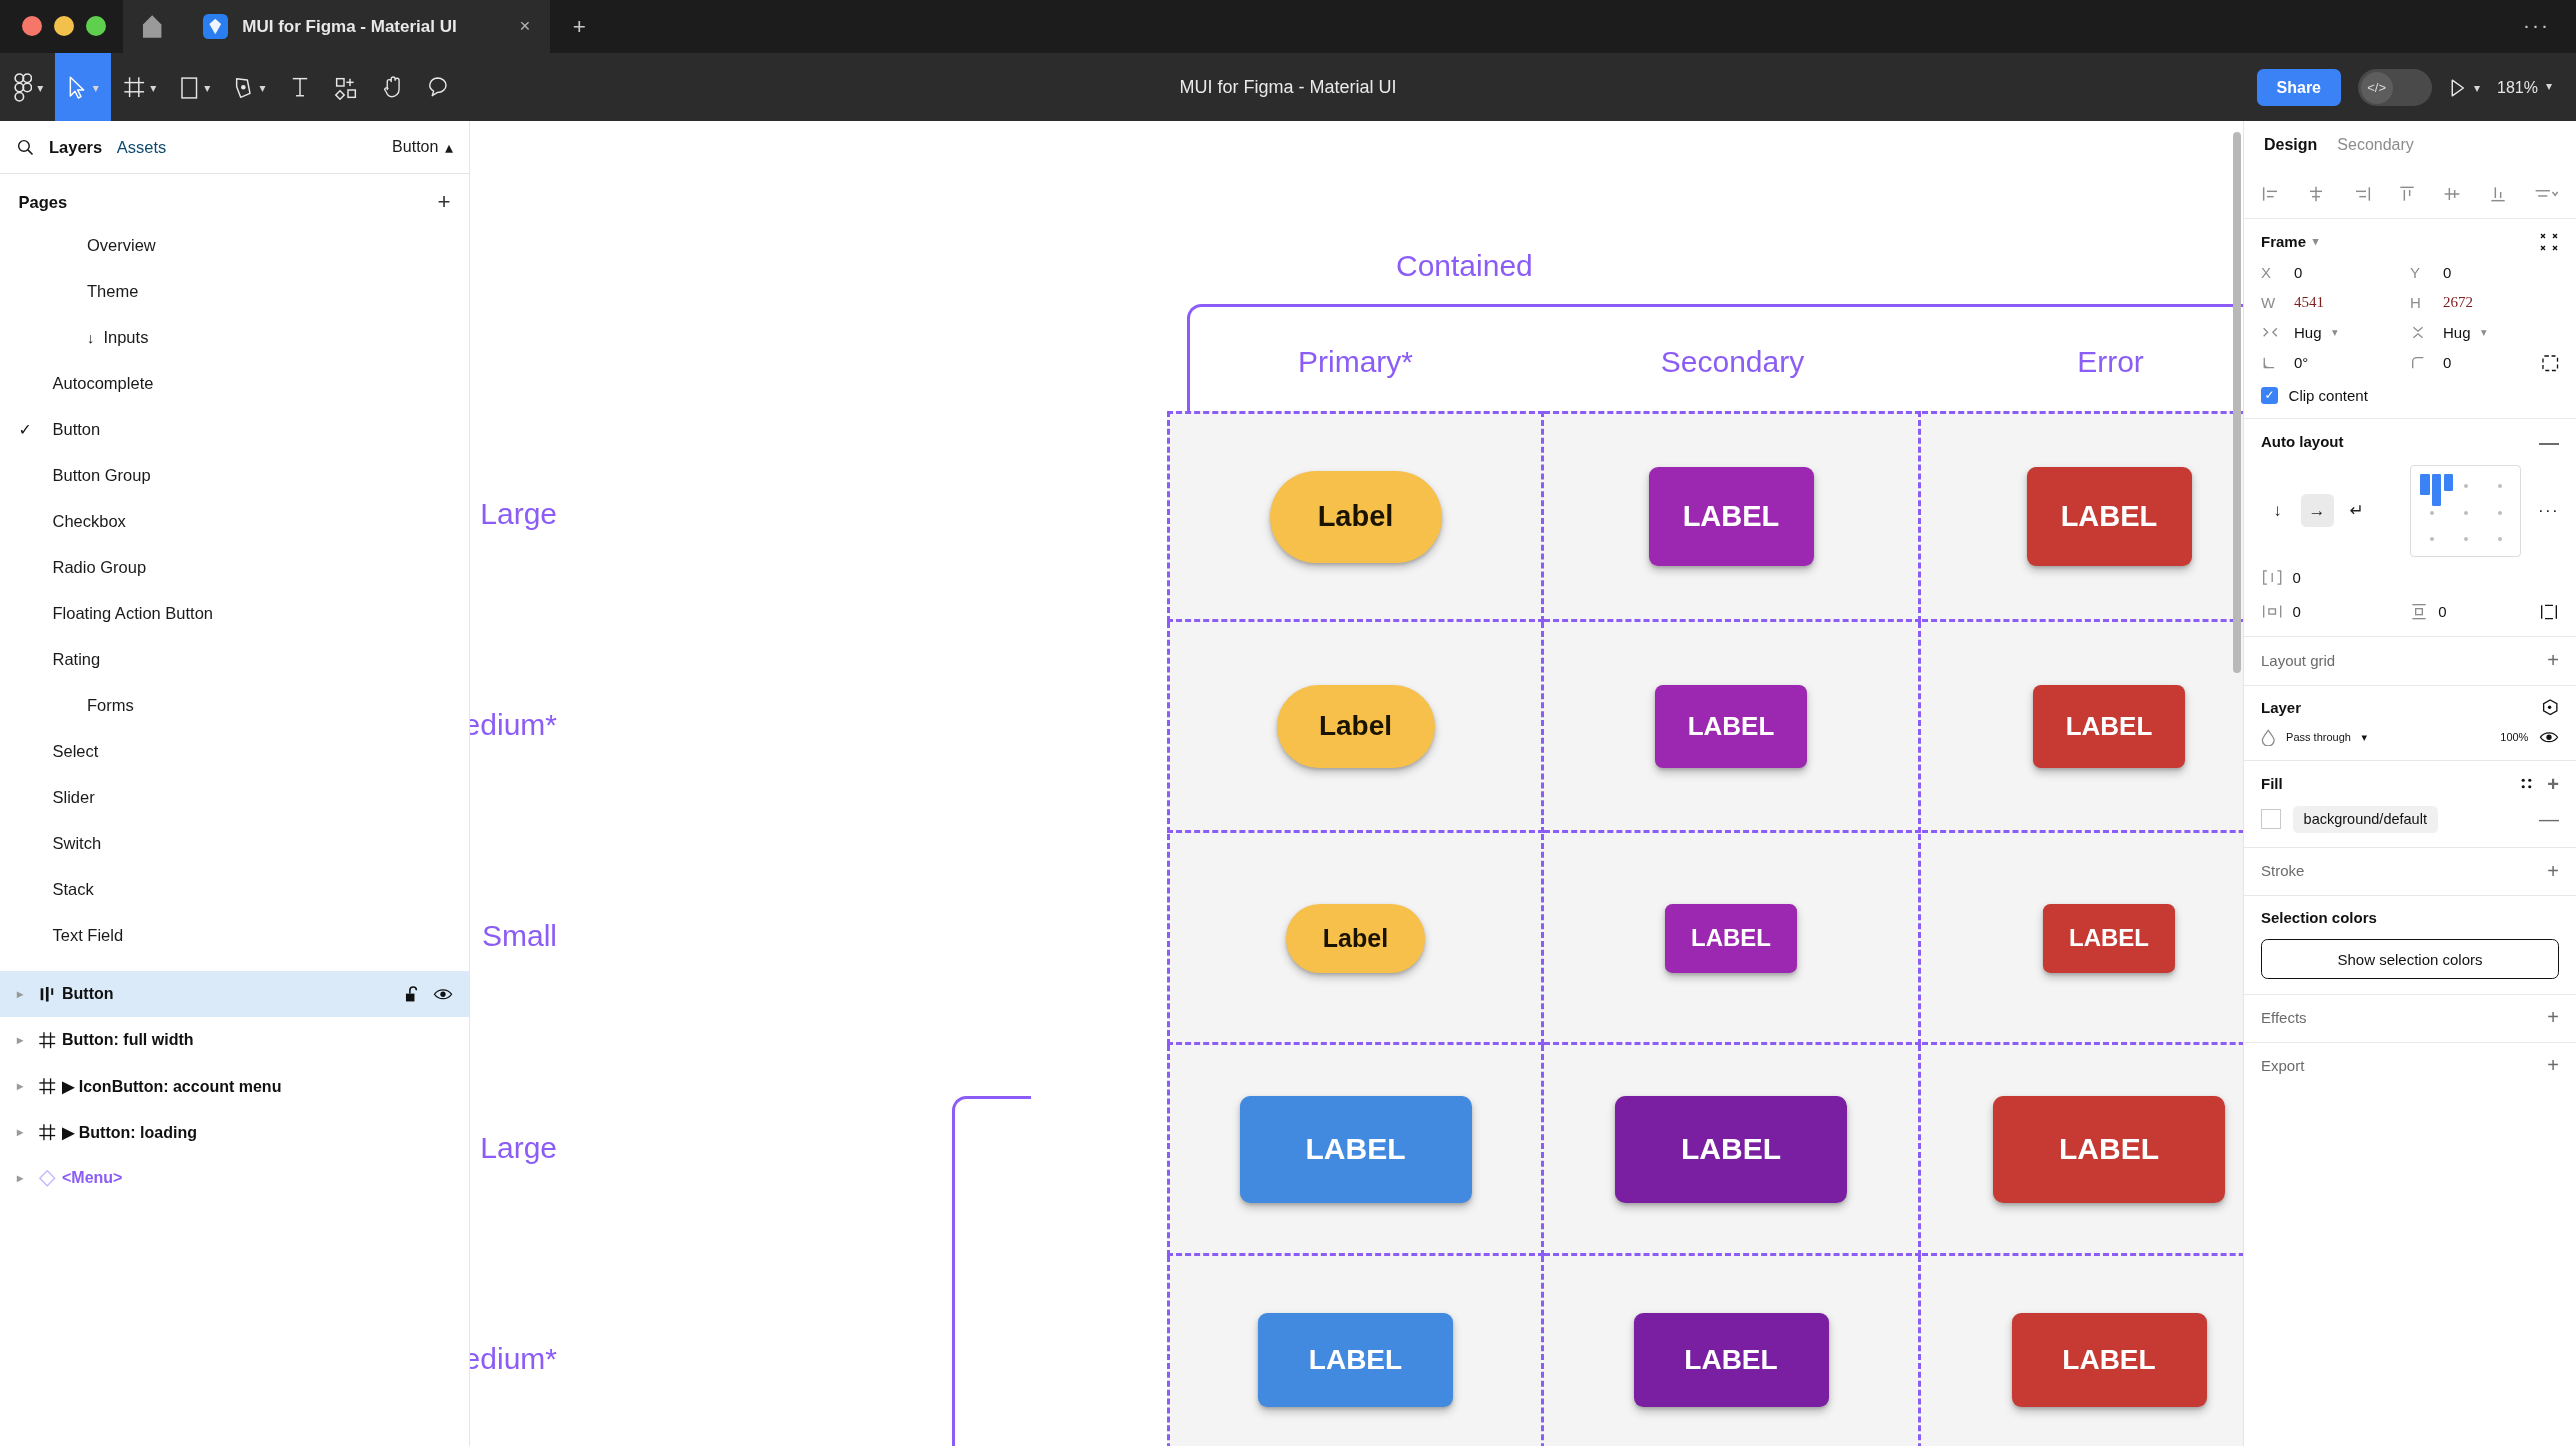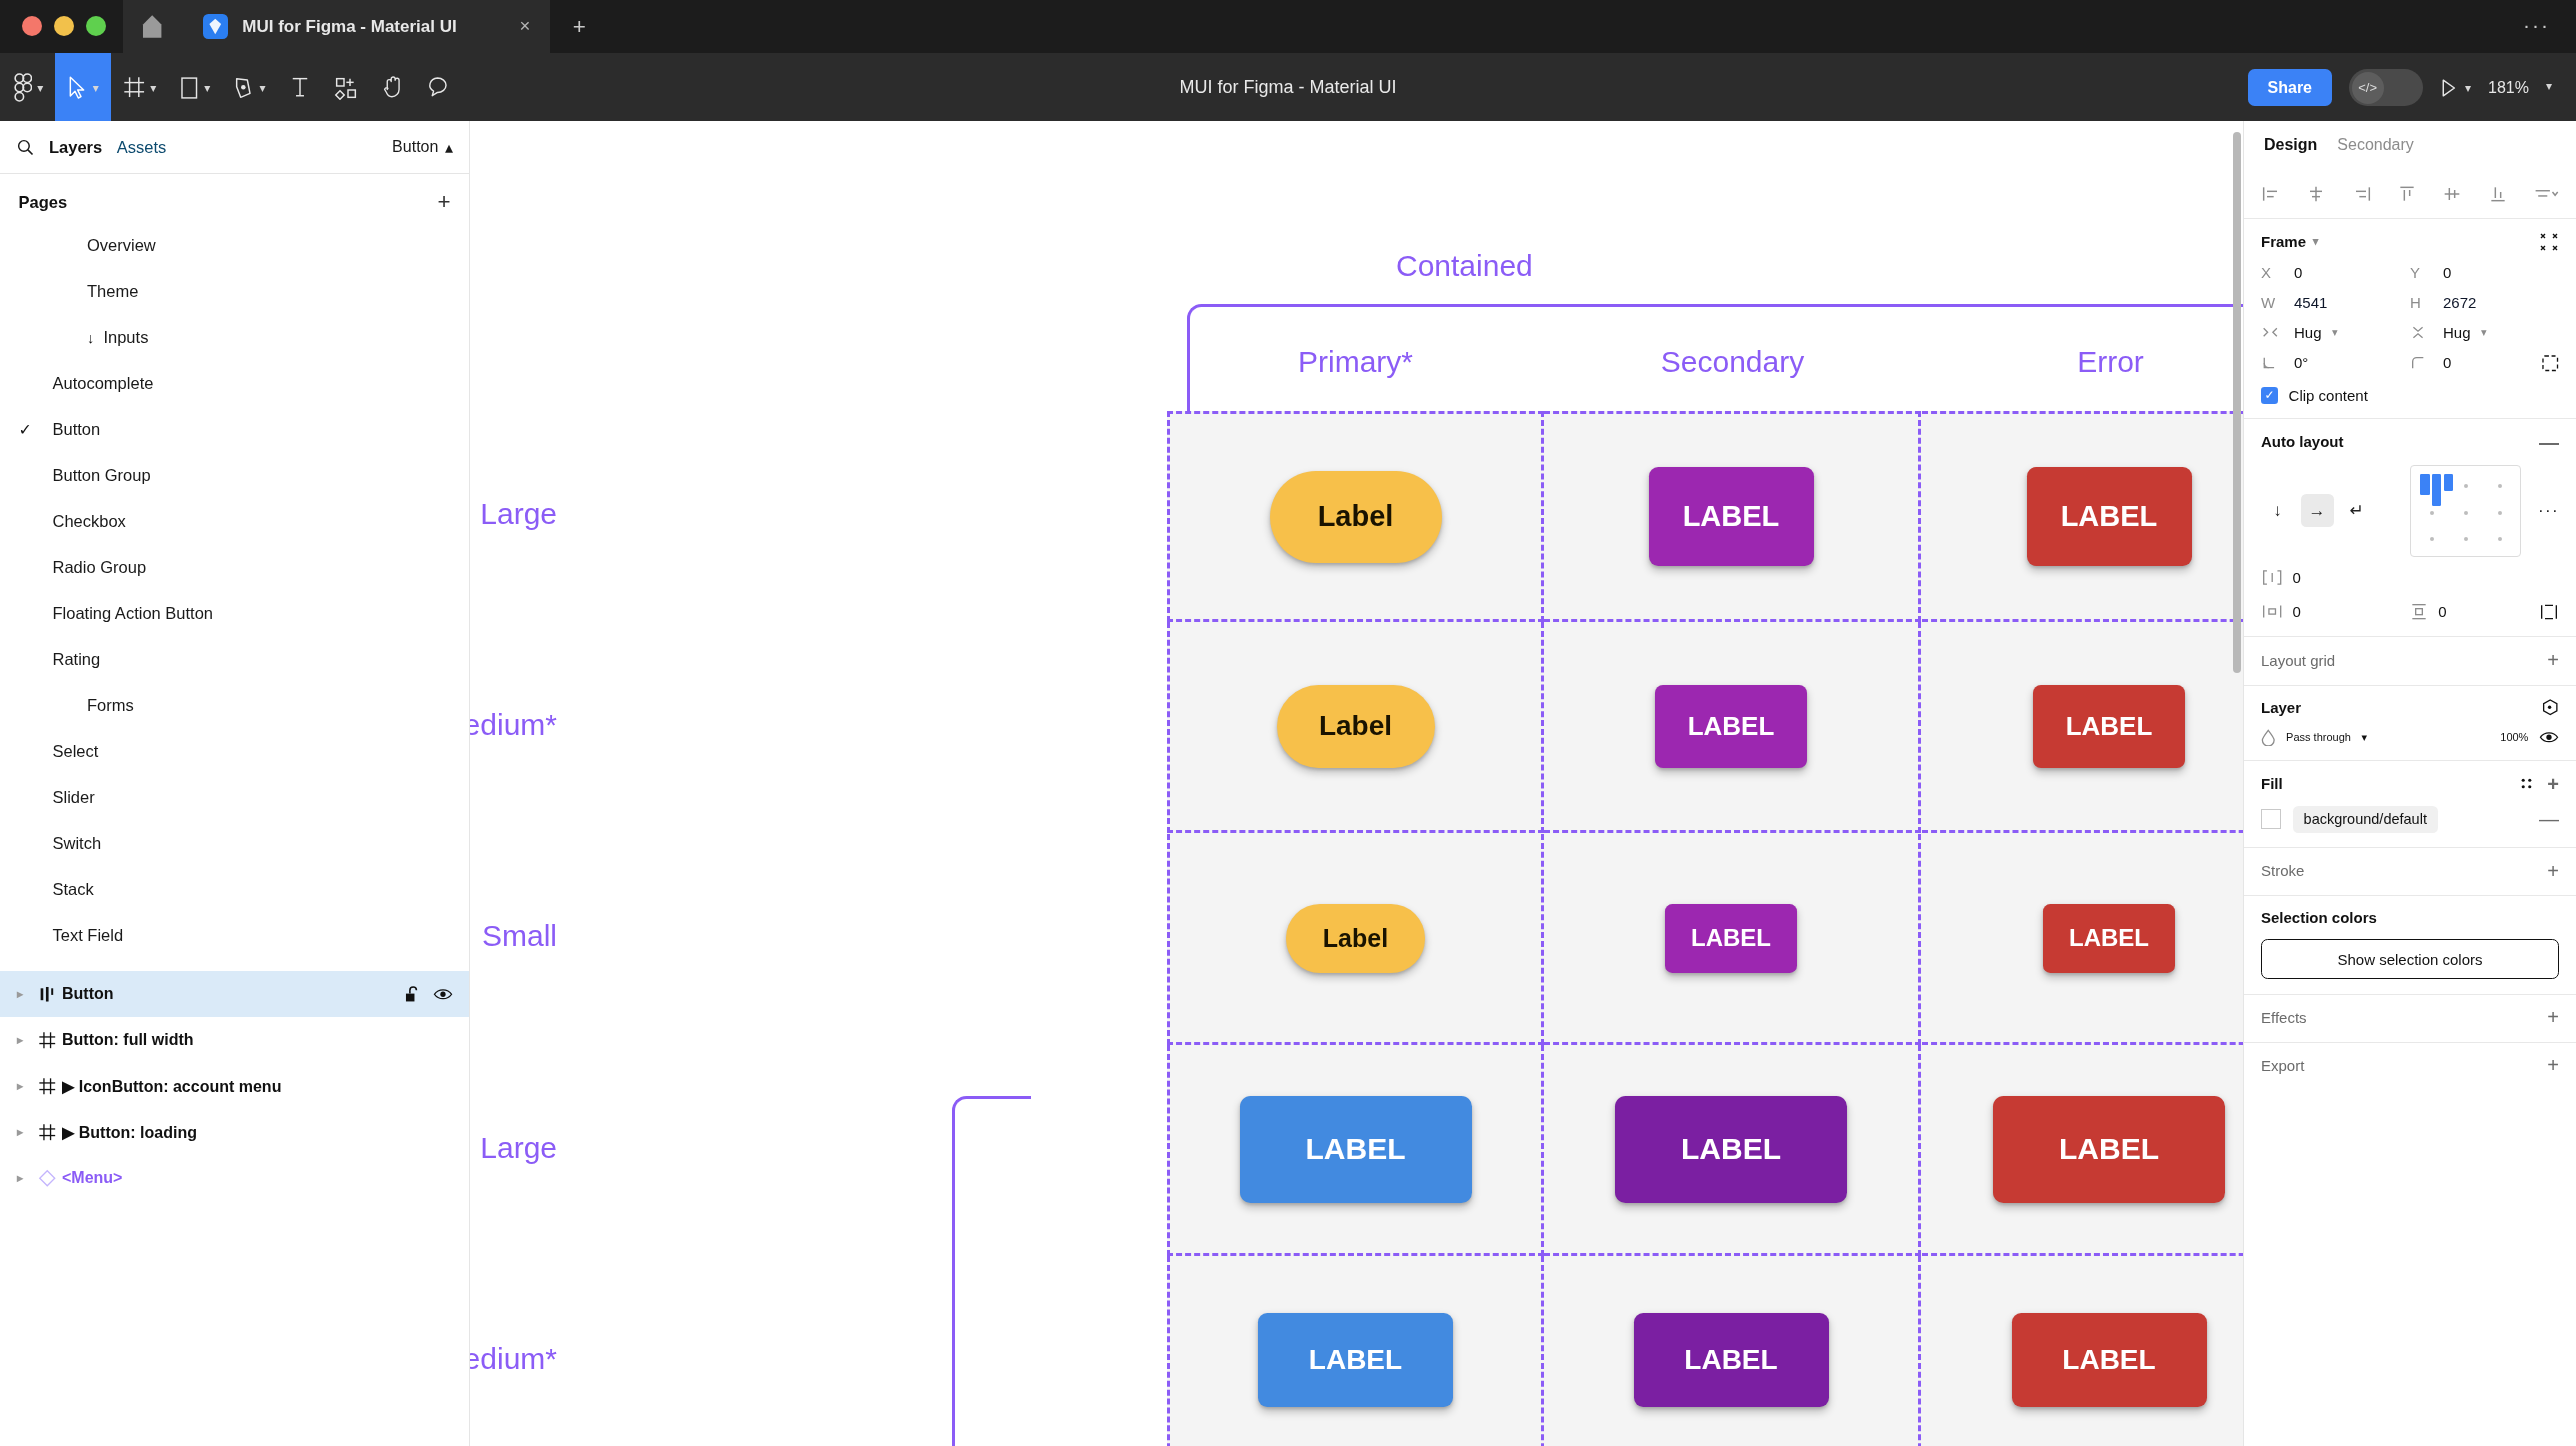--- a/index.html
+++ b/index.html
@@ -63,21 +63,21 @@
   }
   .code-toggle {
     width: 74px; height: 37px; border-radius: 18.5px; background: #4a4a4a;
     display:flex; align-items:center; padding: 2.6px; cursor:pointer;
   }
   .code-knob {
     width: 32px; height: 32px; border-radius: 50%; background: #5d5d5d;
     display:flex; align-items:center; justify-content:center; color:#dcdcdc; font-size:13px;
   }
   .play-grp { display:flex; align-items:center; gap:8px; color:#e6e6e6; cursor:pointer; }
-  .zoom-grp { display:flex; align-items:flex-start; gap:17px; color:#e6e6e6; font-size:16px; cursor:pointer; }
+  .zoom-grp { display:flex; align-items:flex-start; gap:8px; color:#e6e6e6; font-size:16px; cursor:pointer; }
 
   
   .left-panel {
     position: absolute; top: 121px; left: 0; width: 470px; height: 1325px;
     background: #fff; border-right: 0.7px solid #e5e5e5; display:flex; flex-direction:column;
   }
   .lp-head {
     height: 53px; display: flex; align-items: center; gap: 14.5px; padding: 0 16px;
     border-bottom: 0.7px solid #e5e5e5; flex: none;
   }
@@ -169,21 +169,21 @@
   .rp-align { height: 49px; display:flex; align-items:center; justify-content:space-between; padding: 0 17px; }
   .rp-divider { height:0.7px; background:#e8e8e8; }
   .rp-section { padding: 13px 17px 14.5px 17px; }
   .rp-sec-head { display:flex; align-items:center; font-size:15px; font-weight:700; color:#111; }
   .rp-sec-head.muted { color:#6b6b6b; font-weight:400; }
   .rp-sec-head .right { margin-left:auto; display:flex; align-items:center; gap:12px; }
   .rp-grid2 { display:grid; grid-template-columns: 1fr 1fr; row-gap: 13px; margin-top: 12px; }
   .rp-field { display:flex; align-items:center; gap: 10.6px; font-size: 15px; color:#111; }
   .rp-field .lbl { color:#8c8c8c; width: 22.4px; flex:none; }
   .rp-field .val { color:#111; }
-  .rp-field .val.dim { color:#0f172a; }
+  .rp-field .val.dim { color:#7f1d1d;font-family:Liberation Serif, serif; }
   .rp-field .caret { color:#8c8c8c; font-size: 11.2px; }
   .rp-check { display:flex; align-items:center; gap: 10.6px; margin-top: 14.5px; font-size:15px; color:#111; }
   .cbox { width:17px; height:17px; border-radius:3.3px; background:#3b82f6; display:flex; align-items:center; justify-content:center; color:#fff; font-size:12px; flex:none;}
   .al-row { display:flex; align-items:center; margin-top: 13px; gap: 0; }
   .al-dirs { display:flex; align-items:center; gap:6.6px; }
   .al-dir { width:33px; height:33px; border-radius:5.3px; display:flex; align-items:center; justify-content:center; font-size:17px; color:#222; cursor:pointer; }
   .al-dir.on { background:#eaeaea; }
   .al-pad { width: 111px; height: 92px; border:0.7px solid #dcdcdc; border-radius:4px; margin-left: 37px; position:relative; }
   .al-dot { position:absolute; width:4px; height:4px; border-radius:50%; background:#bdbdbd; }
   .al-bar { position:absolute; background:#3b82f6; border-radius:1.3px; }

